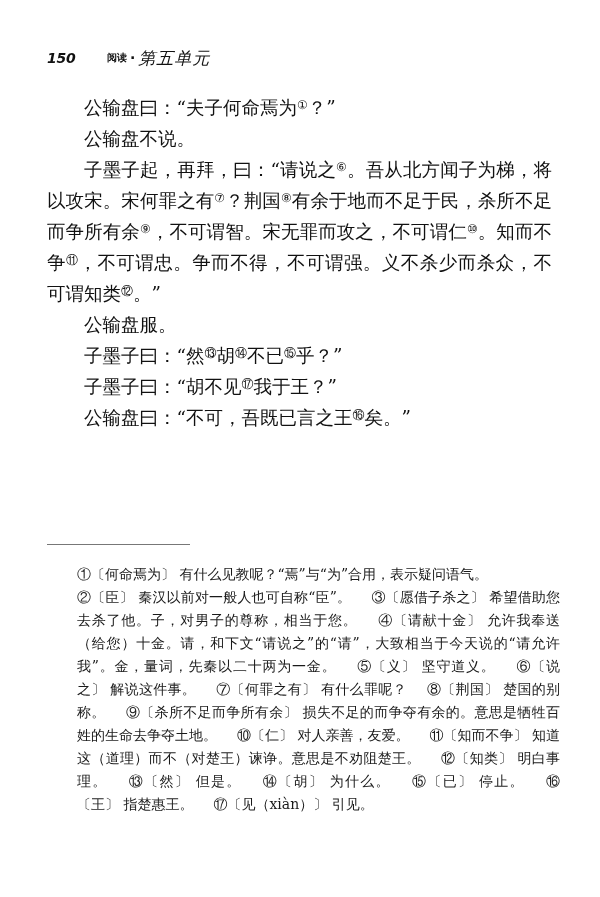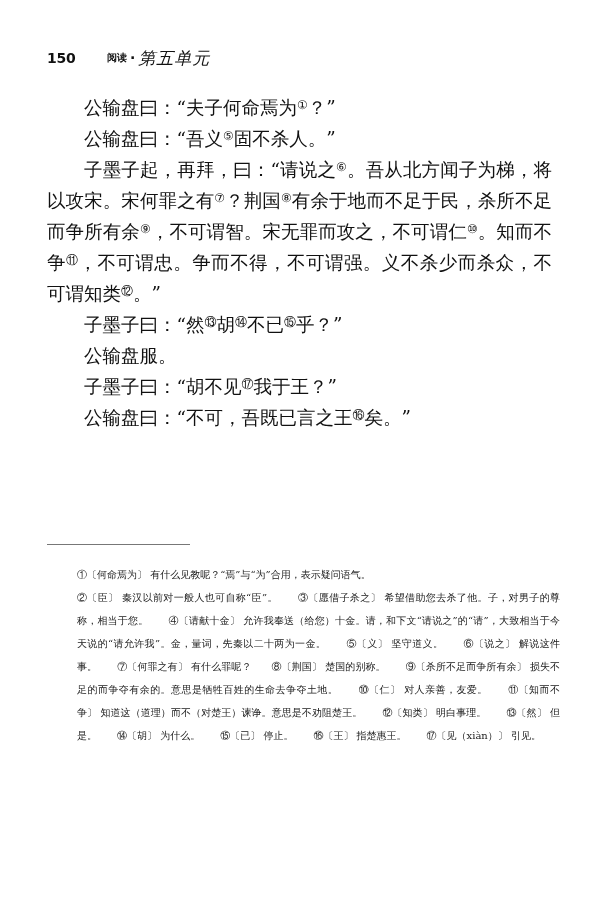--- a/index.html
+++ b/index.html
@@ -23,20 +23,21 @@
       display: flex;
       align-items: center;
       font-family: "DejaVu Sans", "Liberation Sans", sans-serif;
       font-weight: bold;
       font-size: 14px;
       color: #111;
     }
     .header .page-num {
       width: 60px;
       letter-spacing: -0.3px;
+      font-style: italic;
     }
     .header .section {
       font-size: 10px;
     }
     .header .dot {
       margin: 0 3px;
     }
     .header .unit {
       font-family: "DejaVu Serif", "Liberation Serif", serif;
       font-weight: normal;
@@ -68,21 +69,21 @@
       top: 544px;
       width: 143px;
       height: 0;
       border-top: 1px solid #777;
     }
     .notes {
       position: absolute;
       left: 77px;
       top: 563px;
       width: 483px;
-      font-size: 10px;
+      font-size: 14px;
       line-height: 23px;
       text-align: justify;
       color: #1a1a1a;
     }
     .notes .note {
       display: inline;
     }
     .notes .gap {
       display: inline-block;
       width: 20px;
@@ -93,23 +94,23 @@
 
 <div class="header">
   <span class="page-num">150</span>
   <span class="section">阅读</span>
   <span class="dot">·</span>
   <span class="unit">第五单元</span>
 </div>
 
 <div class="body-text" id="body-text">
     <p><span>公输盘曰：“夫子何命焉为</span><span class="sup">①</span><span>？”</span></p>
-    <p><span>公输盘曰：“吾义</span><span class="sup">⑤</span><span>固不杀人。”</span></p>
+    <p><span>公输盘不说。</span></p>
     <p><span>子墨子起，再拜，曰：“请说之</span><span class="sup">⑥</span><span>。吾从北方闻子为梯，将以攻宋。宋何罪之有</span><span class="sup">⑦</span><span>？荆国</span><span class="sup">⑧</span><span>有余于地而不足于民，杀所不足而争所有余</span><span class="sup">⑨</span><span>，不可谓智。宋无罪而攻之，不可谓仁</span><span class="sup">⑩</span><span>。知而不争</span><span class="sup">⑪</span><span>，不可谓忠。争而不得，不可谓强。义不杀少而杀众，不可谓知类</span><span class="sup">⑫</span><span>。”</span></p>
+    <p><span>公输盘服。</span></p>
     <p><span>子墨子曰：“然</span><span class="sup">⑬</span><span>胡</span><span class="sup">⑭</span><span>不已</span><span class="sup">⑮</span><span>乎？”</span></p>
-    <p><span>公输盘服。</span></p>
     <p><span>子墨子曰：“胡不见</span><span class="sup">⑰</span><span>我于王？”</span></p>
     <p><span>公输盘曰：“不可，吾既已言之王</span><span class="sup">⑯</span><span>矣。”</span></p>
   </div>
 
 <div class="rule"></div>
 
 <div class="notes" id="notes"><span class="note"><span>①</span><span>〔何命焉为〕 </span><span>有什么见教呢？“焉”与“为”合用，表示疑问语气。</span></span><br><span class="note"><span>②</span><span>〔臣〕 </span><span>秦汉以前对一般人也可自称“臣”。</span></span><span class="gap"></span><span class="note"><span>③</span><span>〔愿借子杀之〕 </span><span>希望借助您去杀了他。子，对男子的尊称，相当于您。</span></span><span class="gap"></span><span class="note"><span>④</span><span>〔请献十金〕 </span><span>允许我奉送（给您）十金。请，和下文“请说之”的“请”，大致相当于今天说的“请允许我”。金，量词，先秦以二十两为一金。</span></span><span class="gap"></span><span class="note"><span>⑤</span><span>〔义〕 </span><span>坚守道义。</span></span><span class="gap"></span><span class="note"><span>⑥</span><span>〔说之〕 </span><span>解说这件事。</span></span><span class="gap"></span><span class="note"><span>⑦</span><span>〔何罪之有〕 </span><span>有什么罪呢？</span></span><span class="gap"></span><span class="note"><span>⑧</span><span>〔荆国〕 </span><span>楚国的别称。</span></span><span class="gap"></span><span class="note"><span>⑨</span><span>〔杀所不足而争所有余〕 </span><span>损失不足的而争夺有余的。意思是牺牲百姓的生命去争夺土地。</span></span><span class="gap"></span><span class="note"><span>⑩</span><span>〔仁〕 </span><span>对人亲善，友爱。</span></span><span class="gap"></span><span class="note"><span>⑪</span><span>〔知而不争〕 </span><span>知道这（道理）而不（对楚王）谏诤。意思是不劝阻楚王。</span></span><span class="gap"></span><span class="note"><span>⑫</span><span>〔知类〕 </span><span>明白事理。</span></span><span class="gap"></span><span class="note"><span>⑬</span><span>〔然〕 </span><span>但是。</span></span><span class="gap"></span><span class="note"><span>⑭</span><span>〔胡〕 </span><span>为什么。</span></span><span class="gap"></span><span class="note"><span>⑮</span><span>〔已〕 </span><span>停止。</span></span><span class="gap"></span><span class="note"><span>⑯</span><span>〔王〕 </span><span>指楚惠王。</span></span><span class="gap"></span><span class="note"><span>⑰</span><span>〔见（xiàn）〕 </span><span>引见。</span></span></div>
 
 </body></html>

